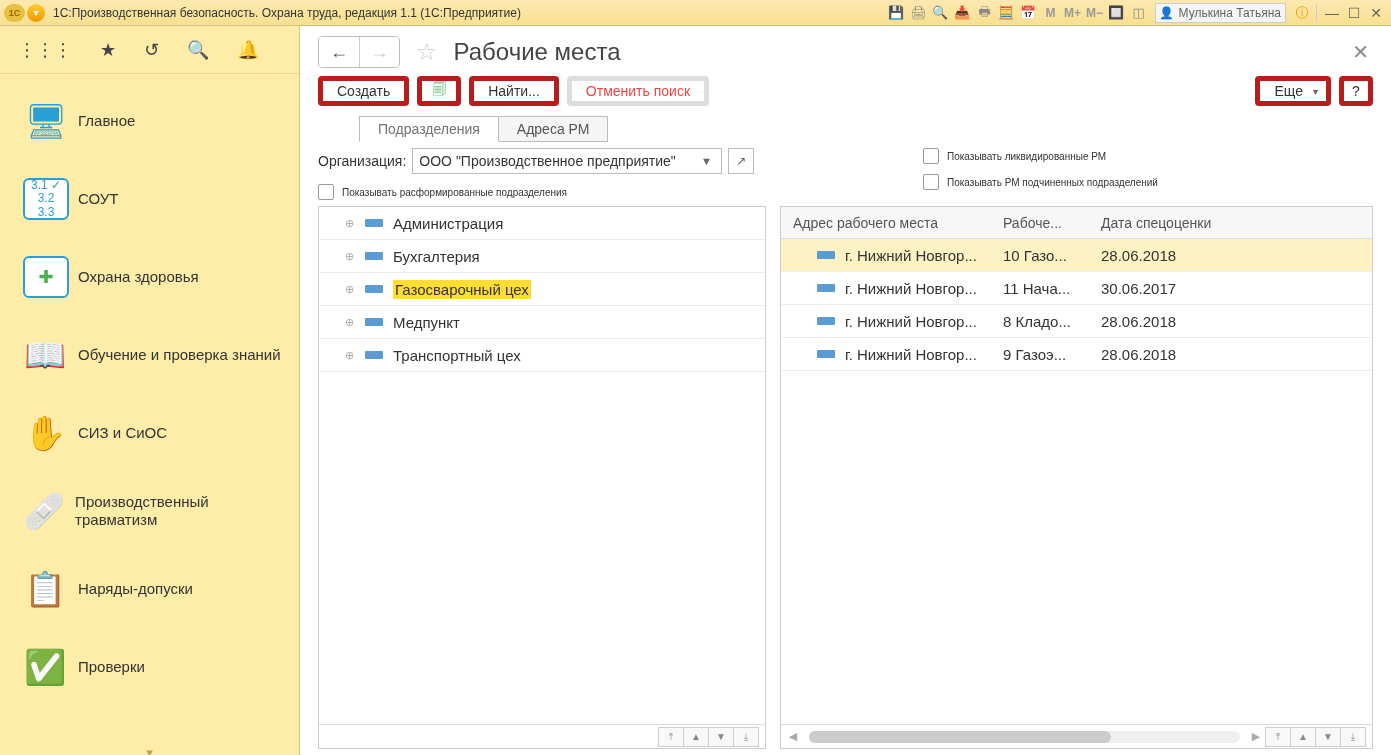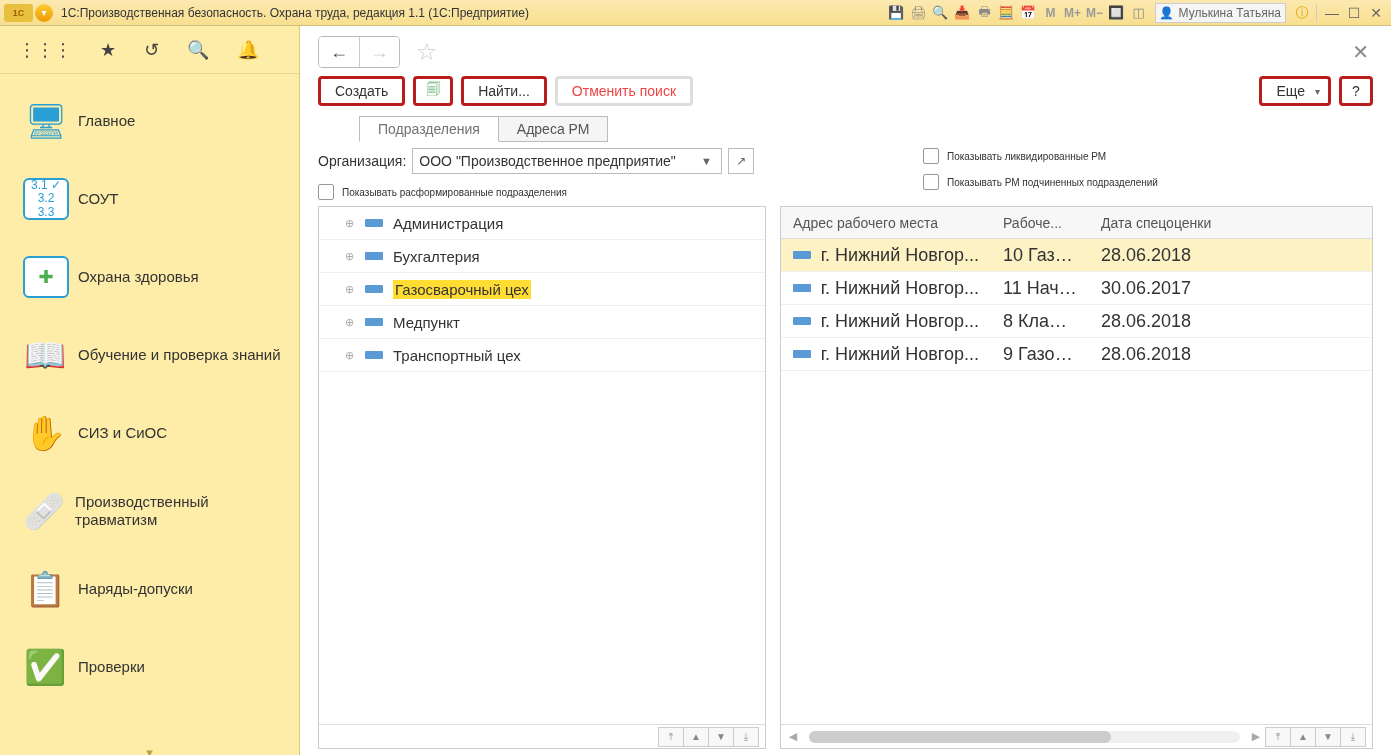--- a/index.html
+++ b/index.html
@@ -1,19 +1,19 @@
 <!DOCTYPE html>
 <html><head>
 <meta charset="utf-8">
 <style>
 * { box-sizing: border-box; margin: 0; padding: 0; }
 body { font-family: Arial, sans-serif; font-size: 13px; color: #333; background: #fff; width: 1391px; height: 755px; overflow: hidden; }
 
 .titlebar { height: 26px; background: linear-gradient(#fce9b0, #f8df8f); border-bottom: 1px solid #d0c080; display: flex; align-items: center; padding: 0 4px; }
-.titlebar-logo { width: 29px; height: 18px; background: #e8c040; border-radius: 3px; display: flex; align-items: center; justify-content: center; font-size: 9px; font-weight: bold; color: #a06000; margin-right: 2px; }
+.titlebar-logo { width: 21px; height: 18px; background: #e8c040; border-radius: 9px; display: flex; align-items: center; justify-content: center; font-size: 9px; font-weight: bold; color: #a06000; margin-right: 2px; }
 .titlebar-dropdown { width: 18px; height: 18px; background: linear-gradient(#ffcc33, #ee9900); border-radius: 50%; margin-right: 8px; display:flex; align-items:center; justify-content:center; color:#fff; font-size:10px;}
 .titlebar-title { flex: 1; font-size: 12px; color: #333; }
 .titlebar-icons { display: flex; align-items: center; gap: 2px; }
 .titlebar-icon { width: 20px; height: 20px; display: flex; align-items: center; justify-content: center; font-size: 13px; color: #888; cursor: pointer; }
 .titlebar-icon.m { font-weight: bold; color: #999; font-size: 12px; }
 .titlebar-user { display: flex; align-items: center; gap: 4px; font-size: 12px; color: #666; margin: 0 4px; padding: 0 4px; border:1px solid #ccc; height:20px; background:#f5f5f5;}
 .titlebar-sep { width:1px; height:18px; background:#ccc; margin:0 2px;}
 .titlebar-win { display:flex; gap:0;}
 .titlebar-win span { width:22px; height:20px; display:flex; align-items:center; justify-content:center; font-size:14px; color:#666; cursor:pointer;}
 
@@ -34,21 +34,21 @@
 .main-header { display: flex; align-items: center; padding: 10px 18px 8px 18px; gap: 10px; }
 .nav-buttons { display: flex; border: 1px solid #bbb; border-radius: 4px; overflow: hidden; }
 .nav-btn { width: 40px; height: 30px; display: flex; align-items: center; justify-content: center; font-size: 18px; color: #555; cursor: pointer; background:#fff;}
 .nav-btn + .nav-btn { border-left: 1px solid #ccc; }
 .nav-btn.disabled { color: #ccc; }
 .fav-star { font-size: 24px; color: #ccc; margin: 0 6px; cursor:pointer;}
 .page-title { font-size: 24px; color: #444; font-weight: normal; }
 .close-x { margin-left: auto; font-size: 20px; color: #888; cursor: pointer; padding:0 4px;}
 
 .toolbar { display: flex; align-items: center; padding: 0 18px 10px 18px; gap: 8px; }
-.btn { height: 30px; padding: 0 14px; border: 3px solid #b91c1c; border-radius: 4px; background: #fff; font-size: 14px; color: #333; cursor: pointer; display:flex; align-items:center; gap:4px;}
+.btn { height: 30px; padding: 0 14px; border: 5px solid #b91c1c; border-radius: 4px; background: #fff; font-size: 14px; color: #333; cursor: pointer; display:flex; align-items:center; gap:4px;}
 .btn.disabled { color: #ef4444; border-color: #ddd; }
 .btn.icon-only { padding: 0 10px; }
 .toolbar-spacer { flex: 1; }
 .btn-more { padding-right: 8px; }
 .btn-more::after { content: "▾"; margin-left: 6px; font-size: 10px; color: #666; }
 .btn-help { width: 34px; padding:0; justify-content:center;}
 
 .tabs { display: flex; padding: 0 18px; }
 .tab { padding: 4px 18px; border: 1px solid #bbb; background: #f5f5f5; font-size: 14px; color: #555; cursor: pointer; margin-right:-1px;}
 .tab.active { background: #fff; border-bottom-color: #fff; color: #737373; position:relative; z-index:1;margin-left:41px;}
@@ -75,21 +75,21 @@
 .th.date { flex: 1; }
 .sort-icon { font-size:12px; color:#888;}
 .table-body { flex: 1; overflow: auto; }
 .tree-row { display: flex; align-items: center; height: 33px; padding-left: 26px; border-bottom: 1px solid #eee; cursor:pointer;}
 .tree-expand { width: 14px; color: #aaa; font-size: 11px; }
 .tree-icon { width: 18px; height: 8px; background: #5a9bd5; border-radius:1px; margin: 0 10px 0 6px; }
 .tree-label { font-size: 15px; }
 .tree-label.hl { background: #ffdd33; padding:1px 2px;}
 .data-row { display: flex; align-items: center; height: 33px; border-bottom: 1px solid #eee; cursor:pointer;}
 .data-row.selected { background: #fdf2c4; }
-.td { padding: 0 12px; font-size: 18px; white-space:nowrap; overflow:hidden; text-overflow:ellipsis;justify-content:flex-end;}
+.td { padding: 0 12px; font-size: 15px; white-space:nowrap; overflow:hidden; text-overflow:ellipsis;}
 .td.addr { flex: 0 0 210px; display:flex; align-items:center; gap:10px;}
 .td.work { flex: 0 0 98px; }
 .td.date { flex: 1; }
 .row-icon { width: 18px; height: 8px; background: #5a9bd5; border-radius:1px; flex-shrink:0;}
 
 .panel-footer { height: 24px; border-top: 1px solid #ddd; display: flex; align-items: center; padding: 0 6px; gap:4px;}
 .panel-footer .scroll-track { flex:1; height:12px; background:#f0f0f0; border-radius:6px; margin:0 6px; position:relative;}
 .panel-footer .scroll-thumb { position:absolute; left:0; width:70%; height:100%; background:#ccc; border-radius:6px;}
 .panel-footer .nav-arrow { width:12px; color:#aaa; font-size:11px; text-align:center;}
 .panel-footer .nav-group { display:flex; gap:0; margin-left:auto;}
@@ -195,20 +195,21 @@
     <div class="sidebar-footer">▾</div>
   </div>
 
   <div class="main">
     <div class="main-header">
       <div class="nav-buttons">
         <div class="nav-btn">←</div>
         <div class="nav-btn disabled">→</div>
       </div>
       <div class="fav-star">☆</div>
+      <div class="page-title">Рабочие места</div>
       <div class="close-x">✕</div>
     </div>
 
     <div class="toolbar">
       <button class="btn">Создать</button>
       <button class="btn icon-only">
           <span style="color:#3a9a4a;">🗐</span>
         </button>
       <button class="btn">Найти...</button>
       <button class="btn disabled">Отменить поиск</button>

